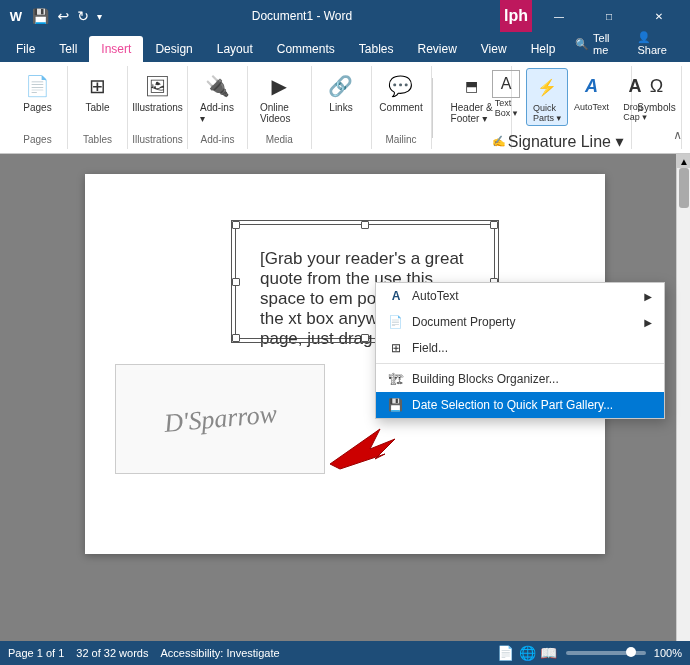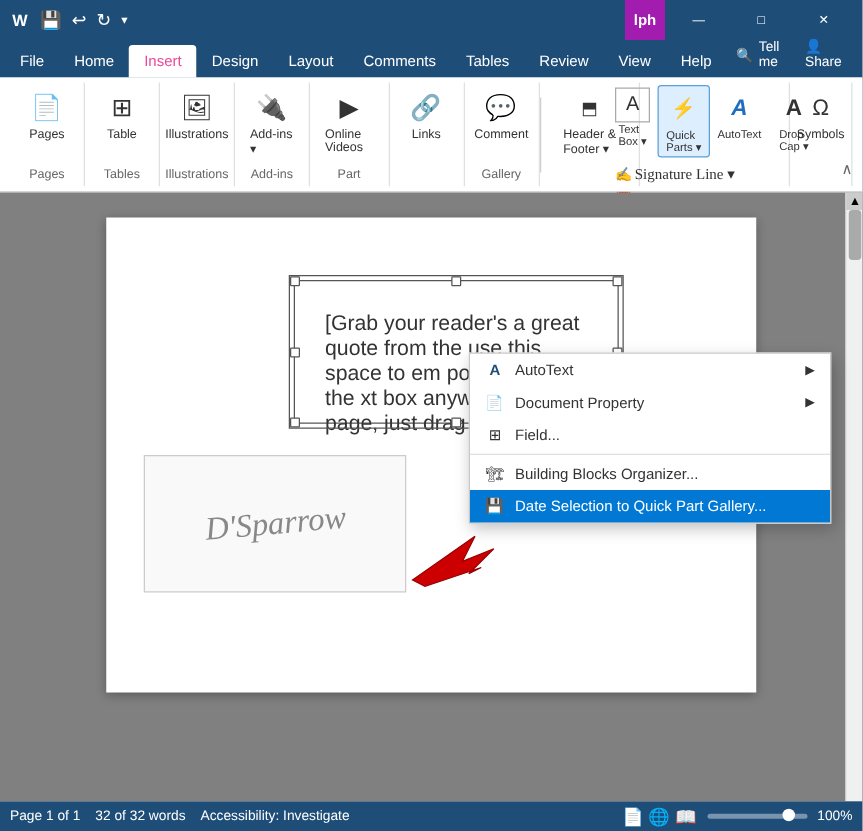--- a/index.html
+++ b/index.html
@@ -244,24 +244,24 @@
     .scrollbar-v {
       position: absolute;
       right: 0;
       top: 0;
       width: 14px;
       height: 100%;
       background: #f0f0f0;
     }
 
     .lph-logo {
-      background: #a21caf;
+      background: #be185d;
       color: white;
       font-weight: bold;
-      font-size: 12px;
+      font-size: 16px;
       width: 32px;
       height: 32px;
       display: flex;
       align-items: center;
       justify-content: center;
     }
 
     .content-wrapper {
       display: flex;
       flex-direction: column;
@@ -290,31 +290,34 @@
   <div class="title-bar">
     <div class="title-bar-left">
       <div class="title-bar-icon" style="background:#1e4d78; color:white; font-weight:bold; font-size:13px; padding:2px;">W</div>
       <div class="quick-access">
         <span class="qa-btn">💾</span>
         <span class="qa-btn">↩</span>
         <span class="qa-btn">↻</span>
         <span class="qa-btn" style="font-size:10px;">▾</span>
       </div>
     </div>
+    <div class="title-bar-center">
+      <span>Document1 - Word</span>
+    </div>
     <div class="title-bar-right">
       <div class="lph-logo">lph</div>
       <div class="win-btn">—</div>
       <div class="win-btn">□</div>
       <div class="win-btn close">✕</div>
     </div>
   </div>
 
   <div class="ribbon-tabs">
     <div class="ribbon-tab">File</div>
-    <div class="ribbon-tab">Home</div>
+    <div class="ribbon-tab">Tell</div>
     <div class="ribbon-tab active">Insert</div>
     <div class="ribbon-tab">Design</div>
     <div class="ribbon-tab">Layout</div>
     <div class="ribbon-tab">Comments</div>
     <div class="ribbon-tab">Tables</div>
     <div class="ribbon-tab">Review</div>
     <div class="ribbon-tab">View</div>
     <div class="ribbon-tab">Help</div>
     <div style="flex:1"></div>
     <div style="color:white; font-size:11px; padding: 6px 8px; cursor:pointer; display:flex; align-items:center; gap:4px;">
@@ -367,41 +370,41 @@
       <div class="ribbon-group-label">Add-ins</div>
     </div>
 
     <div class="ribbon-group">
       <div class="ribbon-group-buttons">
         <div class="ribbon-btn">
           <div class="ribbon-btn-icon">▶</div>
           <span>Online Videos</span>
         </div>
       </div>
-      <div class="ribbon-group-label">Part</div>
+      <div class="ribbon-group-label">Media</div>
     </div>
 
     <div class="ribbon-group">
       <div class="ribbon-group-buttons">
         <div class="ribbon-btn">
           <div class="ribbon-btn-icon">🔗</div>
           <span>Links</span>
         </div>
       </div>
       <div class="ribbon-group-label"></div>
     </div>
 
     <div class="ribbon-group">
       <div class="ribbon-group-buttons">
         <div class="ribbon-btn">
           <div class="ribbon-btn-icon">💬</div>
           <span>Comment</span>
         </div>
       </div>
-      <div class="ribbon-group-label">Gallery</div>
+      <div class="ribbon-group-label">Mailinc</div>
     </div>
 
     <div class="divider-line"></div>
 
     <div class="ribbon-group" style="min-width:80px;">
       <div class="ribbon-group-buttons">
         <div class="ribbon-btn">
           <div class="ribbon-btn-icon" style="font-size:14px;">⬒</div>
           <span>Header &amp;<br>Footer ▾</span>
         </div>
@@ -429,21 +432,21 @@
           </div>
 
           <div class="ribbon-btn" style="min-width:36px;">
             <div class="ribbon-btn-icon" style="font-size:18px; color:#333; font-weight:bold;">A</div>
             <span style="font-size:9px;">Drop<br>Cap ▾</span>
           </div>
         </div>
         <div style="display:flex; flex-direction:column; gap:2px; margin-top:2px;">
           <div class="small-btn">
             <span style="font-size:11px;">✍</span>
-            <span style="font-size:12px;font-family:Liberation Serif, serif;">Signature Line ▾</span>
+            <span style="font-size:16px;">Signature Line ▾</span>
           </div>
           <div class="small-btn">
             <span style="font-size:11px;">📅</span>
             <span style="font-size:10px;">Date &amp; Time</span>
           </div>
           <div class="small-btn">
             <span style="font-size:11px;">□</span>
             <span style="font-size:10px;">Object ▾</span>
           </div>
         </div>

